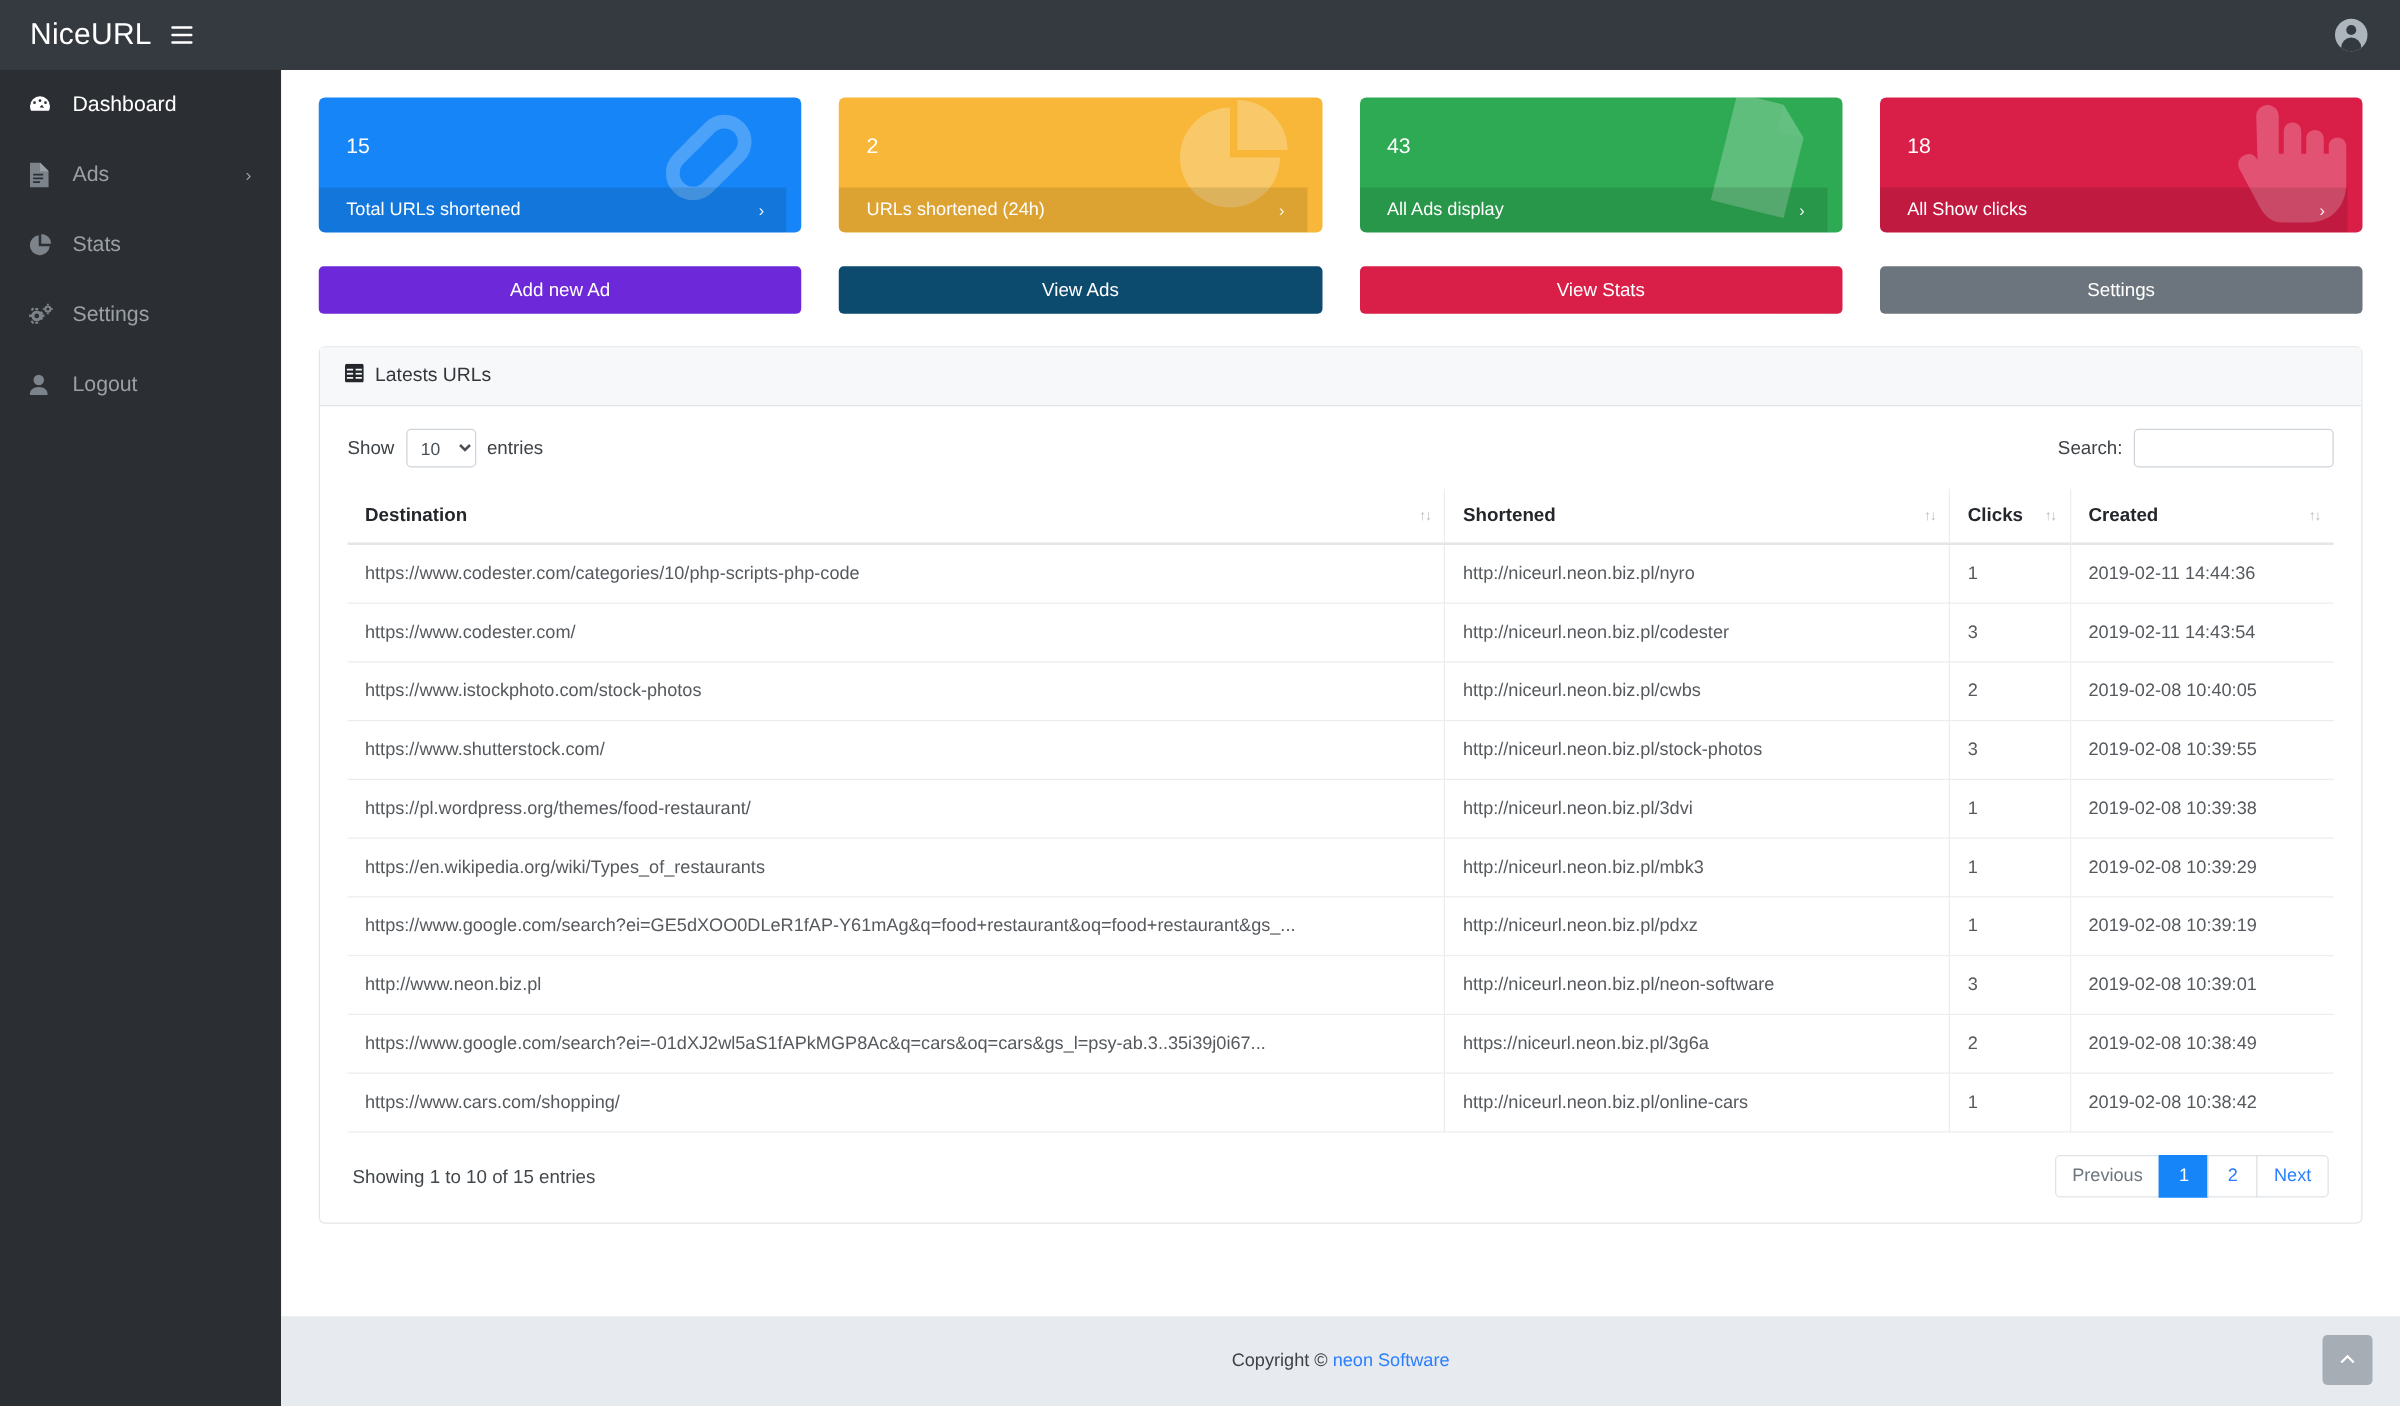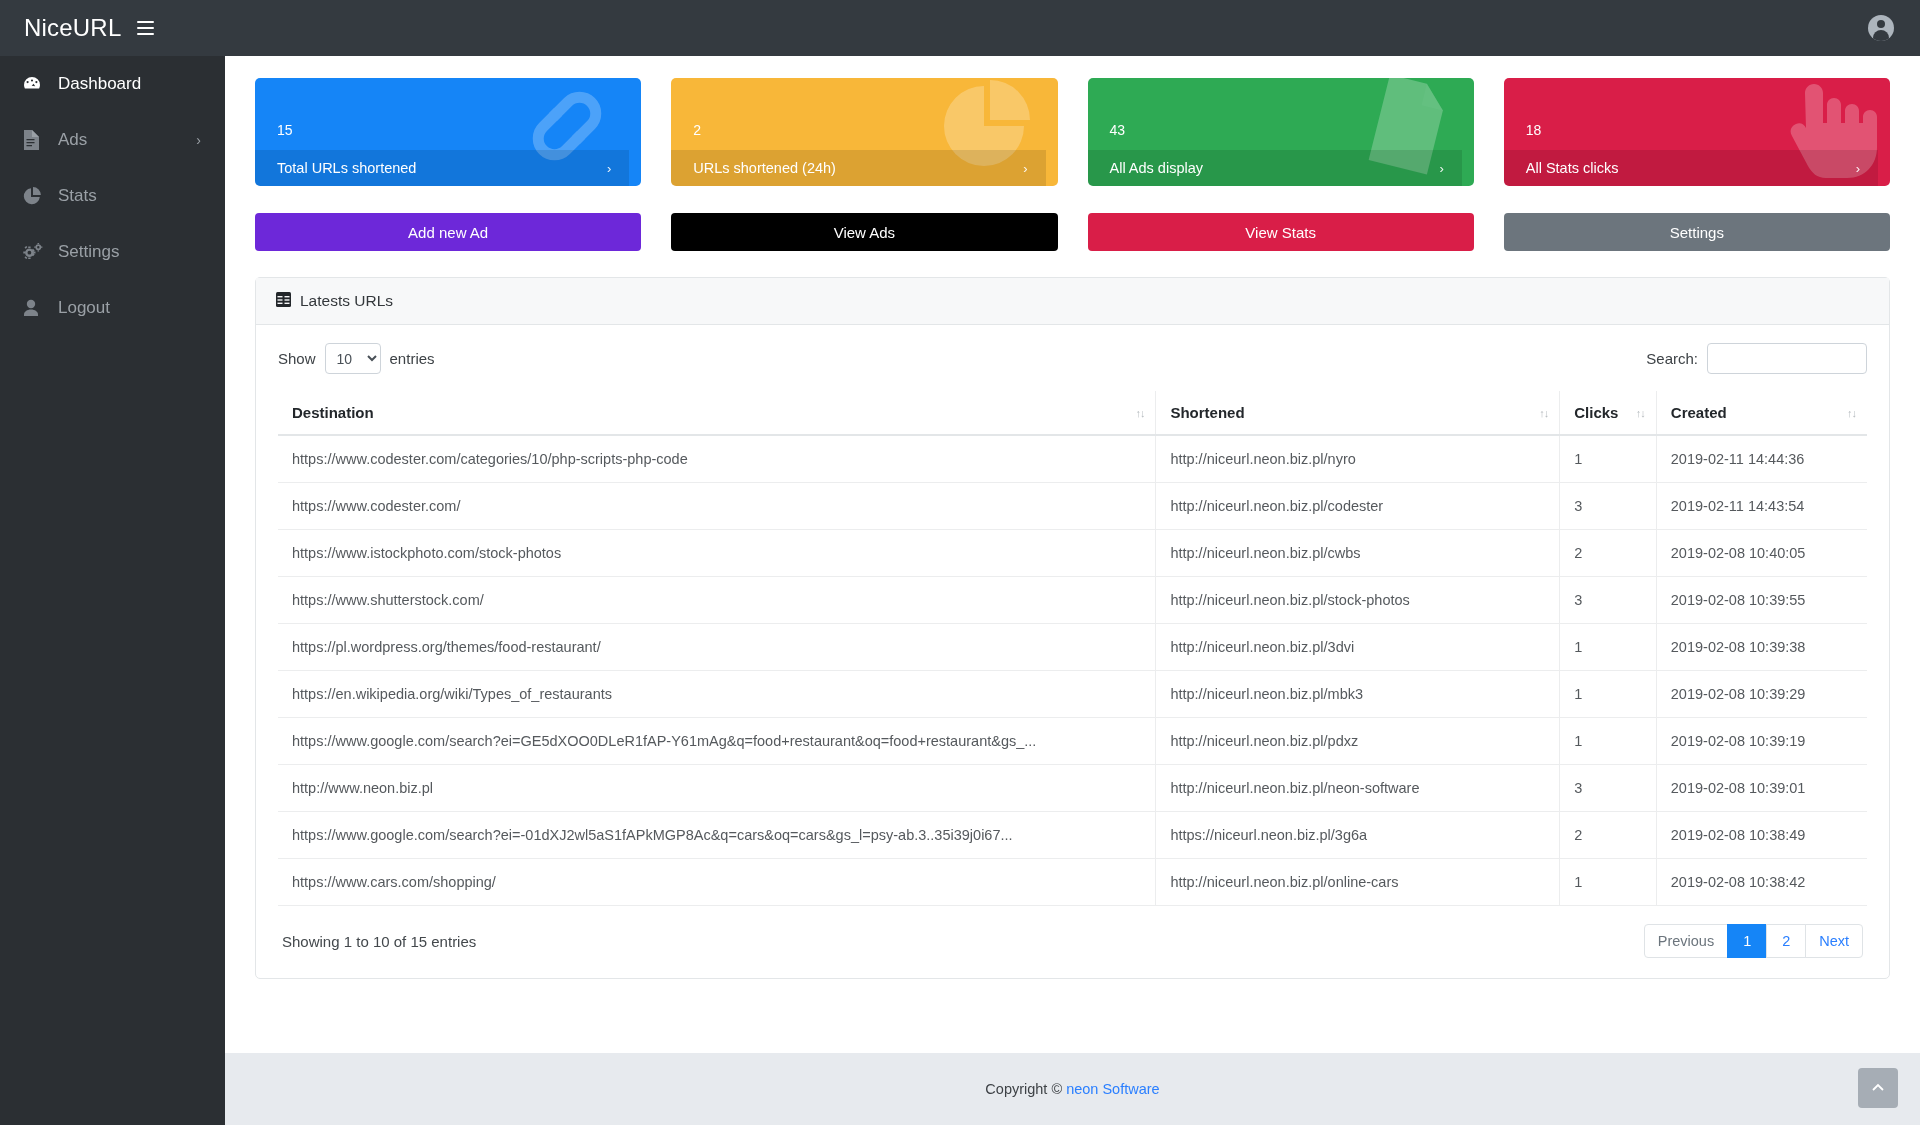--- a/index.html
+++ b/index.html
@@ -61,22 +61,22 @@
   }
 
   .cards-row {
     display: flex; gap: 30px; padding: 22px 30px 0 30px;
   }
   .stat-card {
     flex: 1; height: 108px; border-radius: 5px; position: relative;
     overflow: hidden; color: #fff; cursor: pointer;
   }
   .stat-num {
-    position: absolute; top: 16px; left: 0; right: 0; height: 72px;
-    display: flex; align-items: center; padding-left: 22px; font-size: 14px;
+    position: absolute; top: 3px; left: 0; right: 0; height: 72px;
+    display: flex; align-items: center; padding-left: 22px; font-size: 17px;
   }
   .stat-foot {
     position: absolute; bottom: 0; left: 0; right: 12px; height: 36px;
     background: rgba(0,0,0,.11); display: flex; align-items: center;
     justify-content: space-between; padding: 0 18px 0 22px; font-size: 14.5px;
   }
   .stat-foot .chev { font-size: 13px; opacity: .92; }
   .stat-bg {
     position: absolute; right: 10px; top: -6px; opacity: .28; pointer-events: none;
   }
@@ -288,30 +288,30 @@
       </div>
 
       <div class="stat-card" id="card3" style="background: rgb(217, 30, 72);">
         <svg class="stat-bg" width="118" height="108" viewBox="0 0 118 108">
           <g fill="#ffffff" opacity="0.85">
             <path d="M52 12c5 0 9 4 9 9v30h4V33c0-4 3-7 7-7s7 3 7 7v18h4V39c0-4 3-7 7-7s7 3 7 7v12h4v-6c0-4 3-7 7-7s7 3 7 7v30c0 18-12 31-30 31H64c-9 0-14-5-18-12L30 64c-3-5-1-10 4-12 4-2 8 0 10 4l-1-35c0-5 4-9 9-9z"></path>
           </g>
         </svg>
         <div class="stat-num">18</div>
         <div class="stat-foot">
-          <span>All Stats clicks</span>
+          <span>All Show clicks</span>
           <span class="chev">›</span>
         </div>
       </div>
 
     </div>
 
     <div class="btn-row">
       <button class="action-btn" id="abtn0" style="background: #6d28d9;">Add new Ad</button>
-      <button class="action-btn" id="abtn1" style="background: #000000;">View Ads</button>
+      <button class="action-btn" id="abtn1" style="background: #0c4a6e;">View Ads</button>
       <button class="action-btn" id="abtn2" style="background: rgb(217, 30, 72);">View Stats</button>
       <button class="action-btn" id="abtn3" style="background: rgb(108, 117, 125);">Settings</button>
     </div>
 
     <div class="panel">
       <div class="panel-head">
         <span>
           <svg width="15" height="15" viewBox="0 0 15 15">
               <rect x="0" y="0" width="15" height="15" rx="1.5" fill="#23272b"></rect>
               <rect x="1.5" y="4" width="5" height="1.4" fill="#f7f8f9"></rect>

